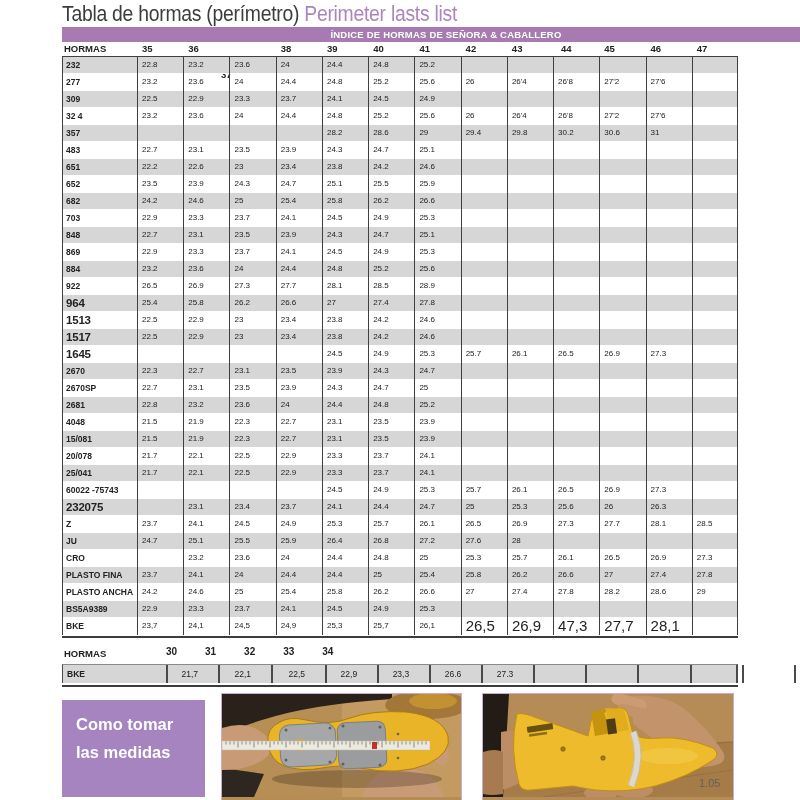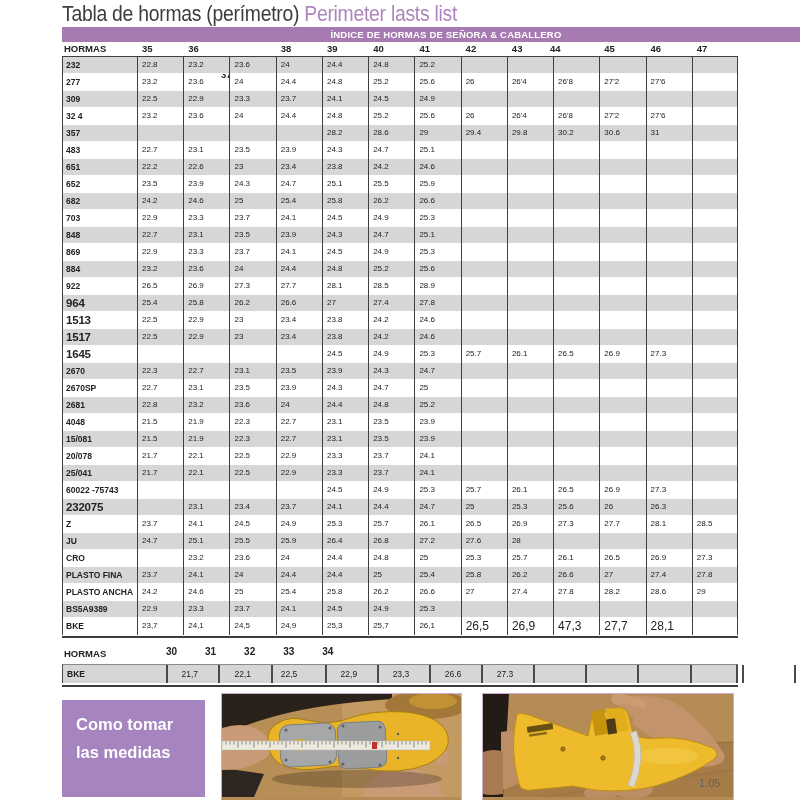--- a/index.html
+++ b/index.html
@@ -20,21 +20,21 @@
 
   #mt-topline{left:62px; top:56px; width:676px; height:1px; background:#3f3f3f;}
 
   
   #mt-rows{left:62px; top:57px; width:676px; height:578px;}
   .trow{display:flex; height:17px; box-sizing:border-box; border-bottom:1px solid #fff;}
   .trow.shaded{background:#d6d6d6;}
   .tlabel{width:75px; flex:none; font-weight:bold; font-size:8.5px; line-height:16px; padding-left:4px; box-sizing:border-box; white-space:nowrap; overflow:hidden;}
   .tlabel.big{font-size:11.5px; letter-spacing:-0.2px;}
   .tcell{flex:1; font-size:8px; line-height:16px; padding-left:5px; box-sizing:border-box; white-space:nowrap; overflow:hidden;}
-  .tcell.bigval{font-size:12px;}
+  .tcell.bigval{font-size:15px;}
   .vline{position:absolute; top:0; height:578px; width:1px; background:#3f3f3f;}
 
   .thickline{left:62px; width:676px; height:2px; background:#3c3c3c;}
   #line1{top:636px;}
   #line2{top:685px;}
 
   
   #st-head{left:62px; top:646px; width:676px; height:15px; font-weight:bold;}
   #st-head .hlabel{position:absolute; left:2px; top:2px; font-size:9.5px;}
   #st-head .colnum{position:absolute; top:0; font-size:10px; text-align:center;}
@@ -63,21 +63,21 @@
   <span class="hlabel">HORMAS</span>
 <span class="colnum" style="left: 80px;">35</span>
     <span class="colnum" style="left: 126.231px;">36</span>
     <span class="colnum" style="left: 159px; margin-top: 26px;">37</span>
     <span class="colnum" style="left: 218.692px; text-align: right;">38</span>
     <span class="colnum" style="left: 264.923px;">39</span>
     <span class="colnum" style="left: 311.154px;">40</span>
     <span class="colnum" style="left: 357.385px;">41</span>
     <span class="colnum" style="left: 403.615px;">42</span>
     <span class="colnum" style="left: 449.846px;">43</span>
-    <span class="colnum" style="left: 488px;">44</span>
+    <span class="colnum" style="left: 499px;">44</span>
     <span class="colnum" style="left: 542.308px;">45</span>
     <span class="colnum" style="left: 588.538px;">46</span>
     <span class="colnum" style="left: 634.769px;">47</span>
   </div>
 
 <div class="abs" id="mt-topline"></div>
 
 <div class="abs" id="mt-rows">
     <div class="trow shaded">
       <div class="tlabel">232</div>
@@ -647,21 +647,21 @@
 <span class="colnum" style="left: 90px; width: 39.0667px;">30</span>
     <span class="colnum" style="left: 129.067px; width: 39.0667px;">31</span>
     <span class="colnum" style="left: 168.133px; width: 39.0667px;">32</span>
     <span class="colnum" style="left: 207.2px; width: 39.0667px;">33</span>
     <span class="colnum" style="left: 246.267px; width: 39.0667px;">34</span>
   </div>
 <div class="abs" id="st-row">
     <div class="tlabel">BKE</div>
     <div class="t2cell" style="width: 39.0667px;">21,7</div>
     <div class="t2cell" style="width: 40px;">22,1</div>
-    <div class="t2cell" style="width: 41px; text-align: center;">22,5</div>
+    <div class="t2cell" style="width: 41px;">22,5</div>
     <div class="t2cell" style="width: 39.0667px;">22,9</div>
     <div class="t2cell" style="width: 39.0667px;">23,3</div>
     <div class="t2cell" style="width: 39.0667px;">26.6</div>
     <div class="t2cell" style="width: 39.0667px;">27.3</div>
     <div class="t2cell" style="width: 39.0667px;"></div>
     <div class="t2cell" style="width: 39.0667px;"></div>
     <div class="t2cell" style="width: 39.0667px;"></div>
     <div class="t2cell" style="width: 39.0667px;"></div>
     <div class="t2cell" style="width: 39.0667px;"></div>
     <div class="t2cell" style="width: 39.0667px;"></div>

